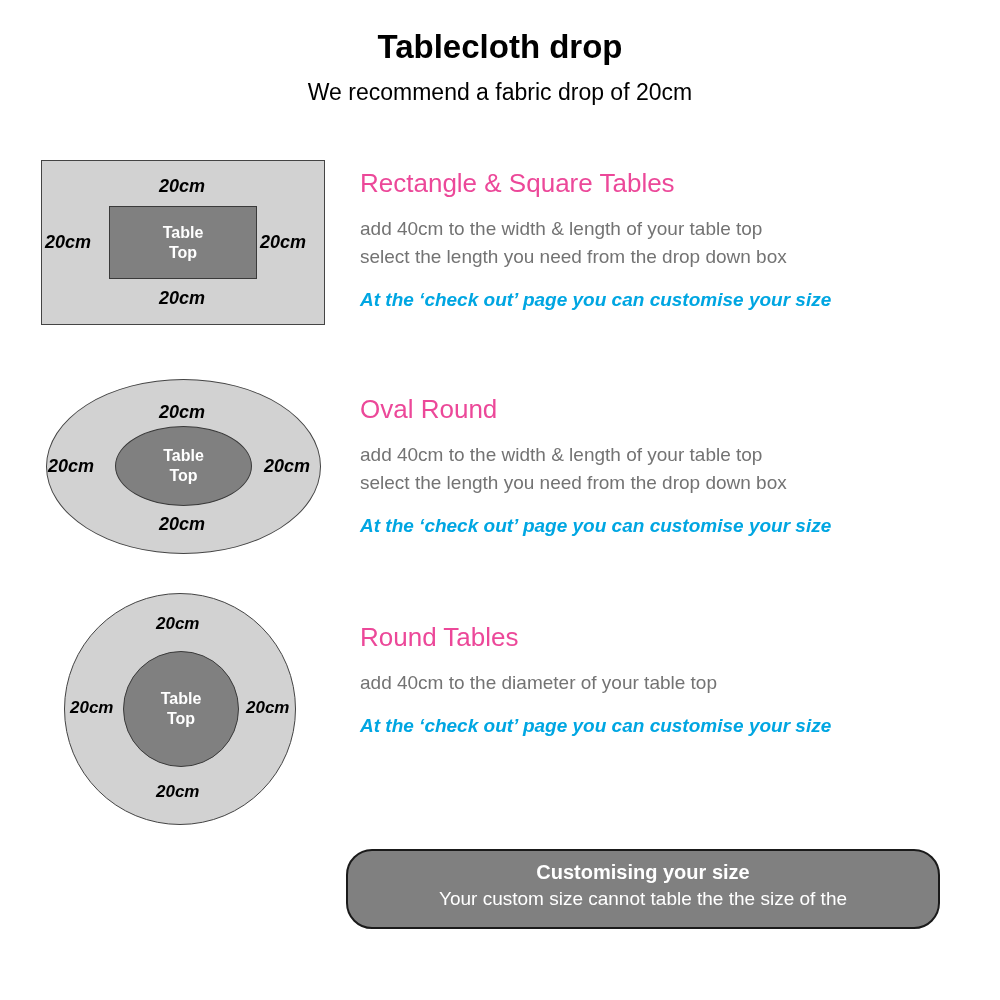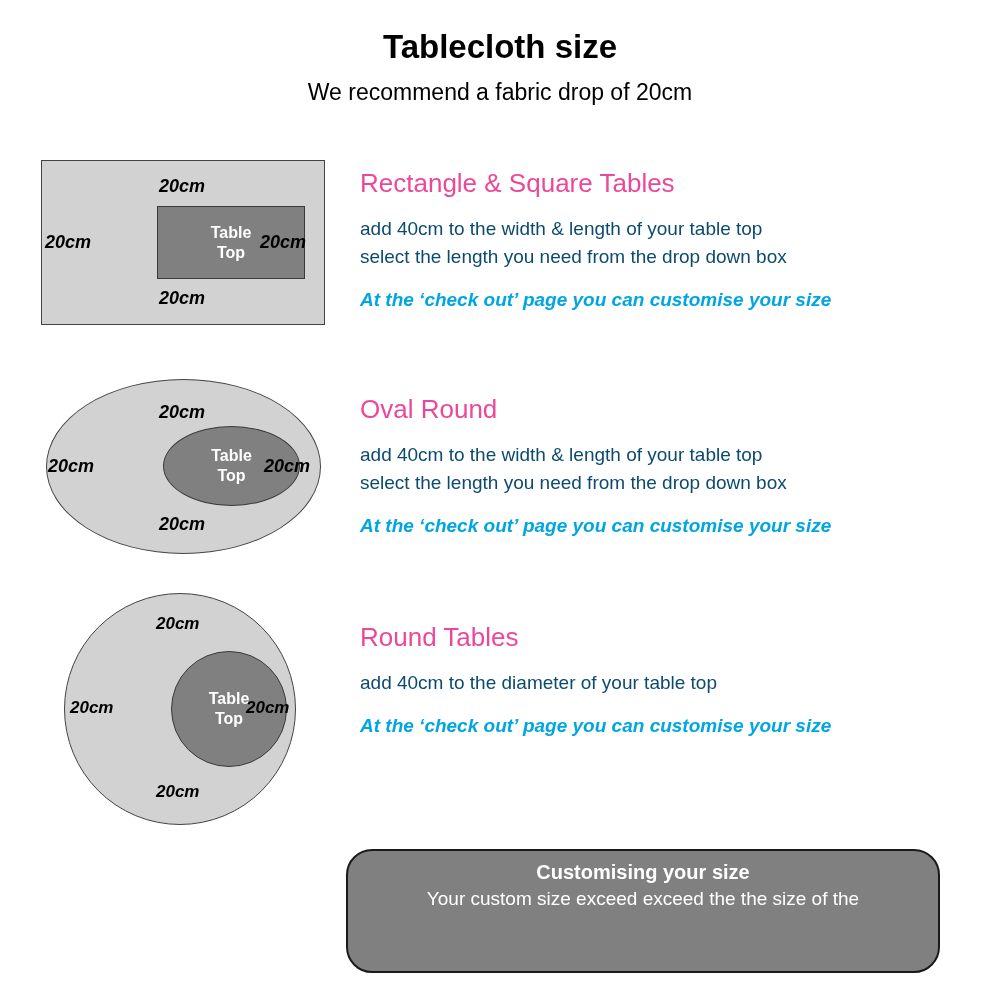--- a/index.html
+++ b/index.html
@@ -41,21 +41,21 @@
   .section-heading {
     font-size: 26px;
     font-weight: normal;
     margin: 0 0 16px 0;
     color: #ec4899;
   }
   .section-line {
     font-size: 19px;
     line-height: 28px;
     margin: 0;
-    color: #0c4a6e;
+    color: #737373;
   }
   .section-note {
     font-size: 19px;
     font-style: italic;
     font-weight: bold;
     color: #00a6e2;
     margin: 18px 0 0 0;
   }
 
   
@@ -71,21 +71,20 @@
     position: absolute;
     box-sizing: border-box;
     color: #ffffff;
     display: flex;
     flex-direction: column;
     align-items: center;
     justify-content: center;
     font-size: 16px;
     font-weight: bold;
     line-height: 20px;
-    margin-left: 48px;
   }
   .drop-label {
     position: absolute;
     font-size: 18px;
     font-weight: bold;
     color: #000;
     white-space: nowrap;
     font-style: italic;
   }
   .drop-label.small {
@@ -137,21 +136,21 @@
     left: 59px; top: 58px; width: 116px; height: 116px;
     border-radius: 50%;
   }
 
   
   #footer-box {
     position: absolute;
     left: 346px;
     top: 849px;
     width: 594px;
-    height: 124px;
+    height: 80px;
     background: #808080;
     border: 2px solid #1a1a1a;
     border-radius: 26px;
     box-sizing: border-box;
     color: #ffffff;
     text-align: center;
     padding-top: 10px;
   }
   #footer-box .footer-title {
     font-size: 20px;
@@ -161,21 +160,21 @@
   #footer-box .footer-text {
     font-size: 19px;
     line-height: 26px;
     margin: 0;
   }
 </style>
 </head>
 <body>
 
 <div class="header">
-  <h1 class="title">Tablecloth size</h1>
+  <h1 class="title">Tablecloth drop</h1>
   <h2 class="subtitle">We recommend a fabric drop of 20cm</h2>
 </div>
 
 <div class="diagram" id="rect-diagram">
   <div class="cloth"></div>
   <div class="top">
     <span>Table</span>
     <span>Top</span>
   </div>
   <div class="drop-label" style="left:118px; top:16px;">20cm</div>
@@ -223,14 +222,14 @@
 </div>
 
 <div class="text-block" style="left:360px; top:622px; width:620px;">
   <h3 class="section-heading">Round Tables</h3>
   <p class="section-line">add 40cm to the diameter of your table top</p>
   <p class="section-note">At the ‘check out’ page you can customise your size</p>
 </div>
 
 <div id="footer-box">
   <p class="footer-title">Customising your size</p>
-  <p class="footer-text">Your custom size exceed exceed the the size of the</p>
+  <p class="footer-text">Your custom size cannot table the the size of the</p>
 </div>
 
 </body></html>

